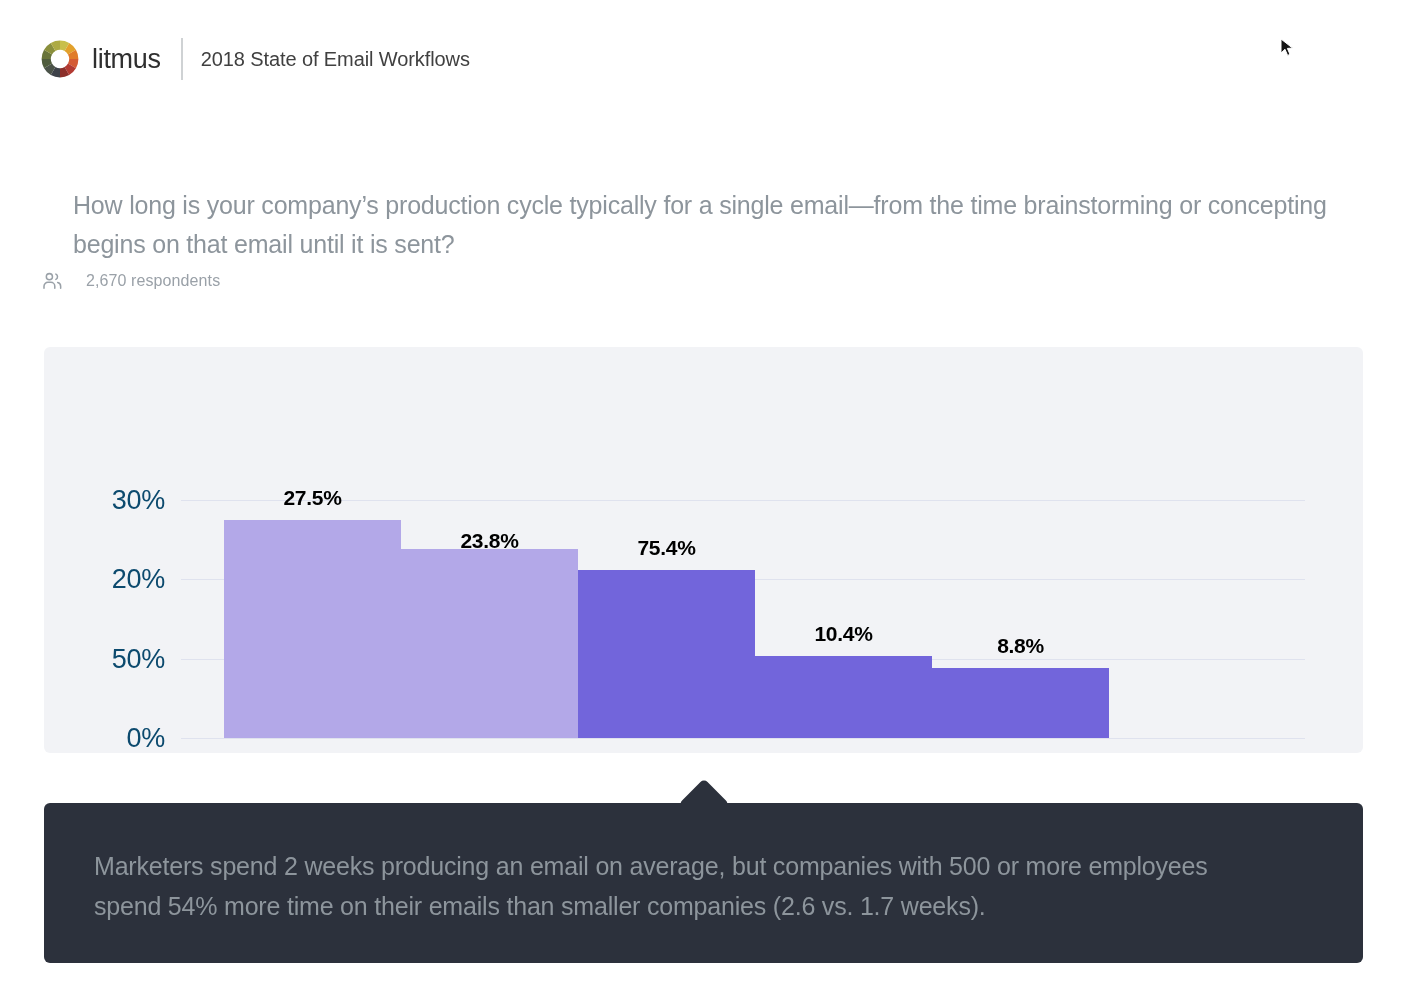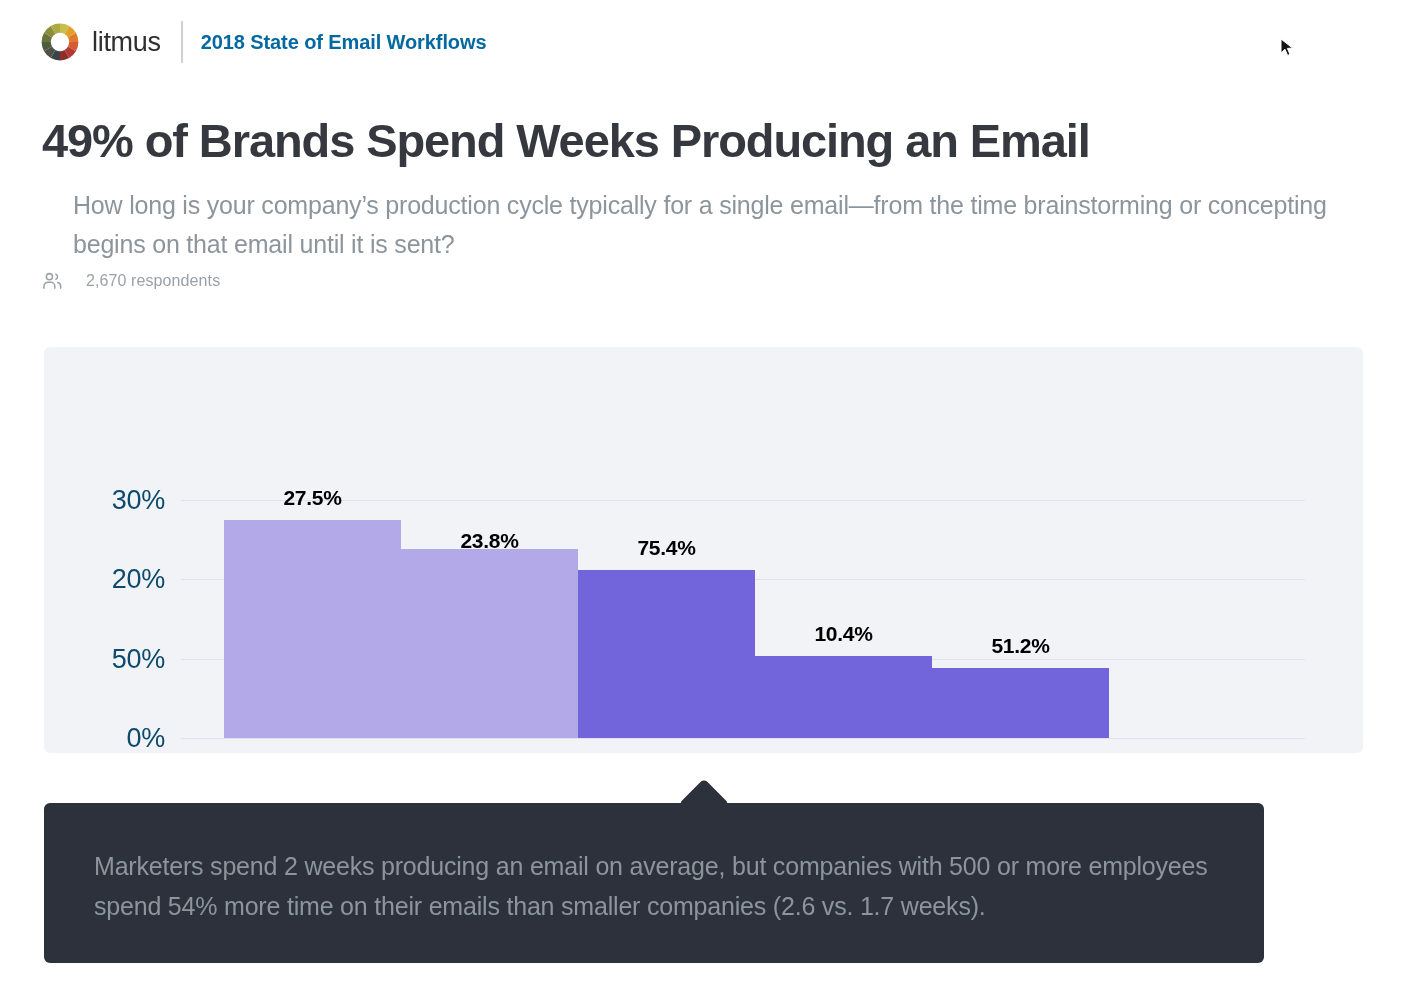--- a/index.html
+++ b/index.html
@@ -6,35 +6,35 @@
   html, body {
     width:1404px; height:993px;
     background:#ffffff;
     font-family:"Liberation Sans", sans-serif;
     overflow:hidden;
   }
   .page { position:relative; width:1404px; height:993px; }
 
   
   .brandbar {
-    position:absolute; left:40px; top:16px;
+    position:absolute; left:40px; top:33px;
     display:flex; align-items:center; height:52px;
   }
   .logo-wheel { width:40px; height:40px; display:block; }
   .brand-name {
     margin-left:12px;
     font-size:27px; font-weight:400; color:#2f2f2f;
     letter-spacing:-0.3px; line-height:1;
   }
   .divider-v {
     width:2px; height:42px; background:#cfd2d4;
     margin:0 18px 0 20px;
   }
   .report-title {
-    font-size:20px; font-weight:700; color:#0369a1;
+    font-size:20px; font-weight:400; color:#404040;
     letter-spacing:-0.1px;
   }
 
   
   .headline {
     position:absolute; left:42px; top:115px;
     font-size:47px; font-weight:700; color:#35393f;
     letter-spacing:-1.1px; line-height:1.1; white-space:nowrap;
   }
   .subhead {
@@ -80,21 +80,21 @@
   }
   .bar-value {
     position:absolute; left:0; width:100%; text-align:center;
     font-size:21px; font-weight:700; color:#000000;
     letter-spacing:-0.3px;
   }
 
   
   .callout {
     position:absolute; left:44px; top:803px;
-    width:1220px; height:160px;
+    width:1319px; height:160px;
     background:#2c313c; border-radius:6px;
   }
   .callout-arrow {
     position:absolute; left:678px; top:779px;
     width:52px; height:28px; overflow:hidden;
   }
   .callout-arrow i {
     position:absolute; left:8px; top:7px;
     width:36px; height:36px; background:#2c313c;
     border-radius:5px; transform:rotate(45deg);
@@ -154,21 +154,20 @@
               <path d="M 0 -46 A 46 46 0 0 1 23 -39.8 L 11.5 -19.9 A 23 23 0 0 0 0 -23 Z" fill="#adaa43"></path>
             </g>
         </g>
       </svg>
     </span>
     <span class="brand-name">litmus</span>
     <span class="divider-v"></span>
     <span class="report-title">2018 State of Email Workflows</span>
   </div>
 
-  <h1 class="headline">49% of Brands Spend Weeks Producing an Email</h1>
   <p class="subhead">How long is your company’s production cycle typically for a single email—from the time brainstorming or concepting begins on that email until it is sent?</p>
 
   <div class="respondents">
     <span>
       <svg class="people-icon" viewBox="0 0 24 20" fill="none" stroke="#9aa1a8" stroke-width="1.7" stroke-linecap="round" stroke-linejoin="round">
         <circle cx="8" cy="5.2" r="3.4"></circle>
         <path d="M2 18 v-2.2 A4.4 4.4 0 0 1 6.4 11.4 h3.2 A4.4 4.4 0 0 1 14 15.8 V18"></path>
         <path d="M15.2 2.3 a3.3 3.3 0 0 1 0 5.9"></path>
         <path d="M17.2 11.7 a4.3 4.3 0 0 1 3.3 4.1 V18"></path>
       </svg>
@@ -202,21 +201,21 @@
           <div class="barwrap">
             <div class="bar" style="height: 168.187px; background: rgb(114, 101, 219);"></div>
             <div class="bar-value" style="bottom: 178.187px;">75.4%</div>
           </div>
           <div class="barwrap">
             <div class="bar" style="height: 82.5067px; background: rgb(114, 101, 219);"></div>
             <div class="bar-value" style="bottom: 92.5067px;">10.4%</div>
           </div>
           <div class="barwrap">
             <div class="bar" style="height: 69.8133px; background: rgb(114, 101, 219);"></div>
-            <div class="bar-value" style="bottom: 79.8133px;">51.2%</div>
+            <div class="bar-value" style="bottom: 79.8133px;">8.8%</div>
           </div>
         </div>
     </div>
 
   </div>
 
   <div class="callout-arrow">
       <i></i>
     </div>
   <div class="callout">

